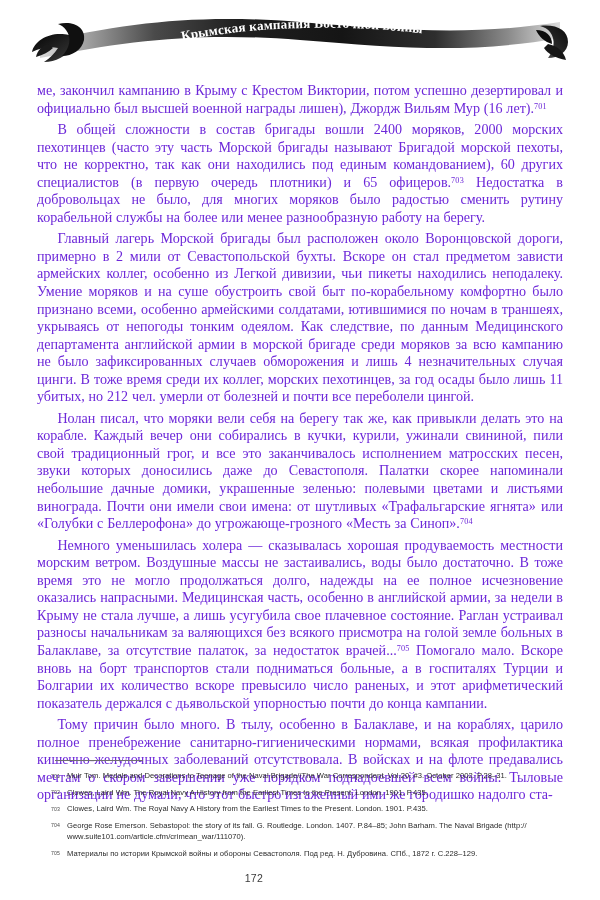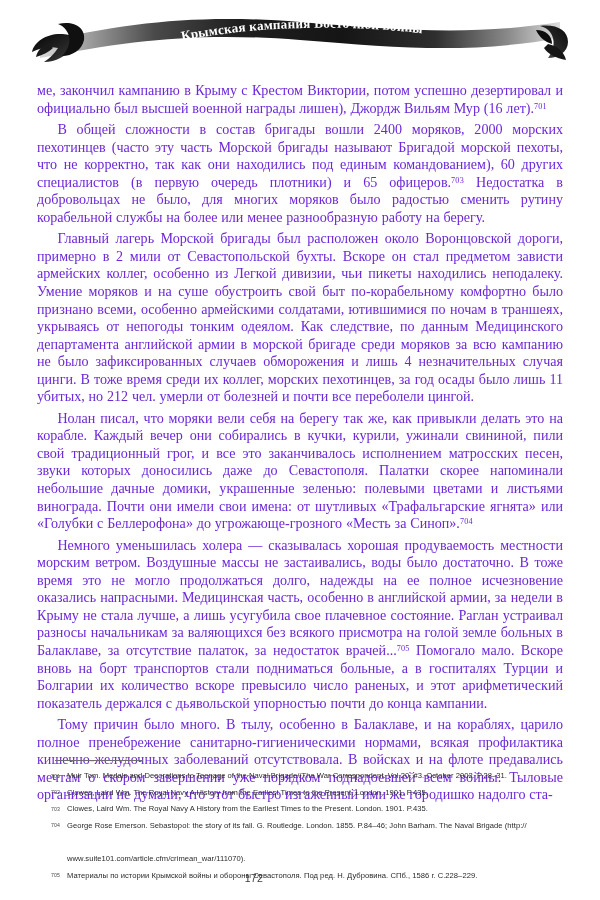--- a/index.html
+++ b/index.html
@@ -108,21 +108,20 @@
   .fn-num {
     position: absolute;
     left: 18px;
     top: 0.5px;
     font-size: 5.2px;
     color: #4a4a4a;
     letter-spacing: 0.1px;
   }
   .fn-cont {
     display: block;
-    margin-top: 22px;
   }
 
   
   .page-number {
     position: absolute;
     left: 0;
     top: 872px;
     width: 508px;
     text-align: center;
     font-family: "Liberation Sans", "DejaVu Sans", sans-serif;
@@ -220,23 +219,23 @@
     <li class="fn-item">
       <span class="fn-num">702</span>
       <span>Clowes, Laird Wm. The Royal Navy A History from the Earliest Times to the Present. London. 1901. P.435.</span>
     </li>
     <li class="fn-item">
       <span class="fn-num">703</span>
       <span>Clowes, Laird Wm. The Royal Navy A History from the Earliest Times to the Present. London. 1901. P.435.</span>
     </li>
     <li class="fn-item">
       <span class="fn-num">704</span>
-      <span>George Rose Emerson. Sebastopol: the story of its fall. G. Routledge. London. 1855. P.84–46; John Barham. The Naval Brigade (http://</span>
+      <span>George Rose Emerson. Sebastopol: the story of its fall. G. Routledge. London. 1407. P.84–85; John Barham. The Naval Brigade (http://</span>
       <span class="fn-cont">www.suite101.com/article.cfm/crimean_war/111070).</span>
     </li>
     <li class="fn-item">
       <span class="fn-num">705</span>
-      <span>Материалы по истории Крымской войны и обороны Севастополя. Под ред. Н. Дубровина. СПб., 1586 г. С.228–229.</span>
+      <span>Материалы по истории Крымской войны и обороны Севастополя. Под ред. Н. Дубровина. СПб., 1872 г. С.228–129.</span>
     </li>
   </ul>
 </div>
 
 <div class="page-number">172</div>
 
 </body></html>

